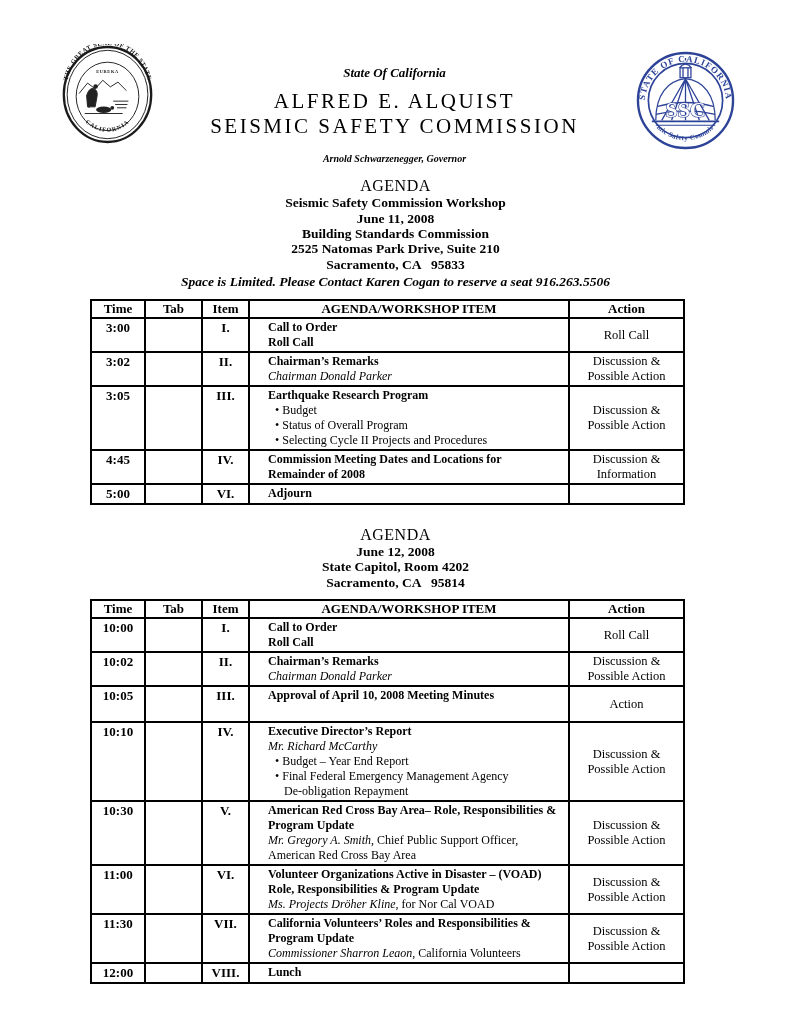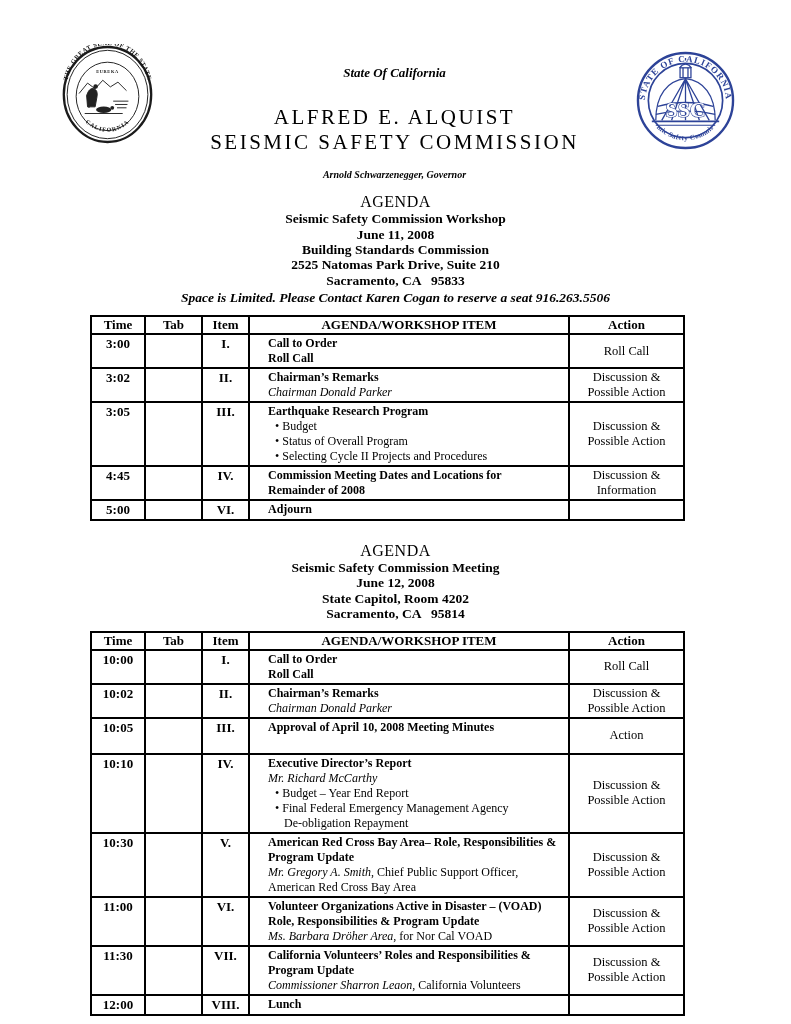--- a/index.html
+++ b/index.html
@@ -9,21 +9,21 @@
     color:#000; overflow:hidden;
   }
   .page { position:relative; width:791px; height:1024px; background:#fff; }
 
   
   .masthead { display:flex; justify-content:space-between; align-items:flex-start; padding:44px 54px 0 60px; }
   .seal-left  { width:95px; flex:0 0 auto; }
   .seal-right { width:103px; flex:0 0 auto; margin-top:5px; }
   .masthead-center { flex:1 1 auto; text-align:center; padding-top:21px; }
   .state-line { font-size:13px; font-weight:bold; font-style:italic; }
-  .org-title  { font-size:21px; letter-spacing:2.5px; line-height:1.17; margin-top:24px; }
+  .org-title  { font-size:21px; letter-spacing:2.5px; line-height:1.17; margin-top:8px; }
   .governor-line { font-size:10px; font-weight:bold; font-style:italic; margin-top:15px; }
 
   
   .agenda-head { text-align:center; margin-top:13px; }
   .agenda-head.second { margin-top:21px; }
   .agenda-title { font-size:16px; font-weight:normal; letter-spacing:0.5px; }
   .agenda-sub, .agenda-line-h { font-size:13.5px; font-weight:bold; line-height:1.14; }
   .agenda-note { font-size:13.5px; font-weight:bold; font-style:italic; margin-top:2px; }
 
   
@@ -200,21 +200,20 @@
           <td class="content">
             <div class="line"><span class="seg b">Adjourn</span></div>
           </td>
           <td class="action"></td>
         </tr>
       </tbody>
     </table>
 
   <div class="agenda-head second">
     <div class="agenda-title">AGENDA</div>
-    <div class="agenda-sub">Seismic Safety Commission Meeting</div>
     <div class="agenda-line-h">June 12, 2008</div>
     <div class="agenda-line-h">State Capitol, Room 4202</div>
     <div class="agenda-line-h">Sacramento, CA &nbsp; 95814</div>
   </div>
 
   <table class="agenda" id="table2">
     <colgroup>
         <col style="width:54px">
         <col style="width:57px">
         <col style="width:47px">
@@ -285,21 +284,21 @@
           </td>
           <td class="action">Discussion &amp; Possible Action</td>
         </tr>
         <tr>
           <td class="time">11:00</td>
           <td class="tab"></td>
           <td class="item">VI.</td>
           <td class="content">
             <div class="line"><span class="seg b">Volunteer Organizations Active in Disaster – (VOAD)</span></div>
             <div class="line"><span class="seg b">Role, Responsibilities &amp; Program Update</span></div>
-            <div class="line"><span class="seg i">Ms. Barbara Dröher Area</span><span class="seg n">, for Nor Cal VOAD</span></div>
+            <div class="line"><span class="seg i">Ms. Projects Dröher Kline</span><span class="seg n">, for Nor Cal VOAD</span></div>
           </td>
           <td class="action">Discussion &amp; Possible Action</td>
         </tr>
         <tr>
           <td class="time">11:30</td>
           <td class="tab"></td>
           <td class="item">VII.</td>
           <td class="content">
             <div class="line"><span class="seg b">California Volunteers’ Roles and Responsibilities &amp;</span></div>
             <div class="line"><span class="seg b">Program Update</span></div>

